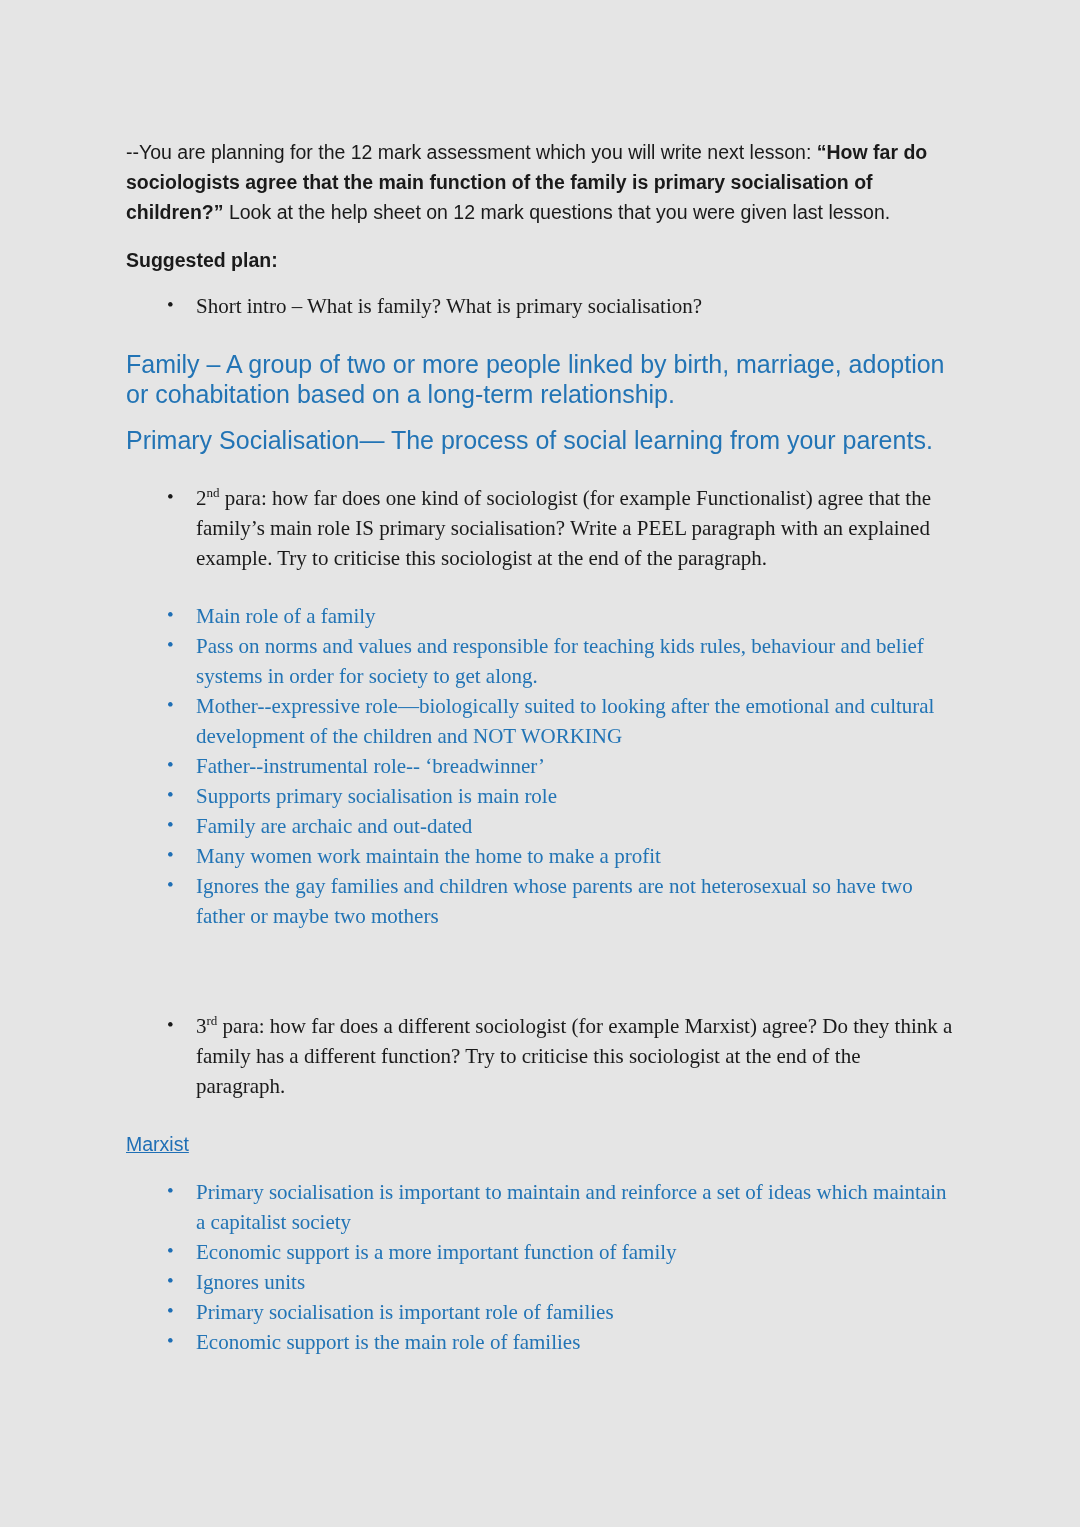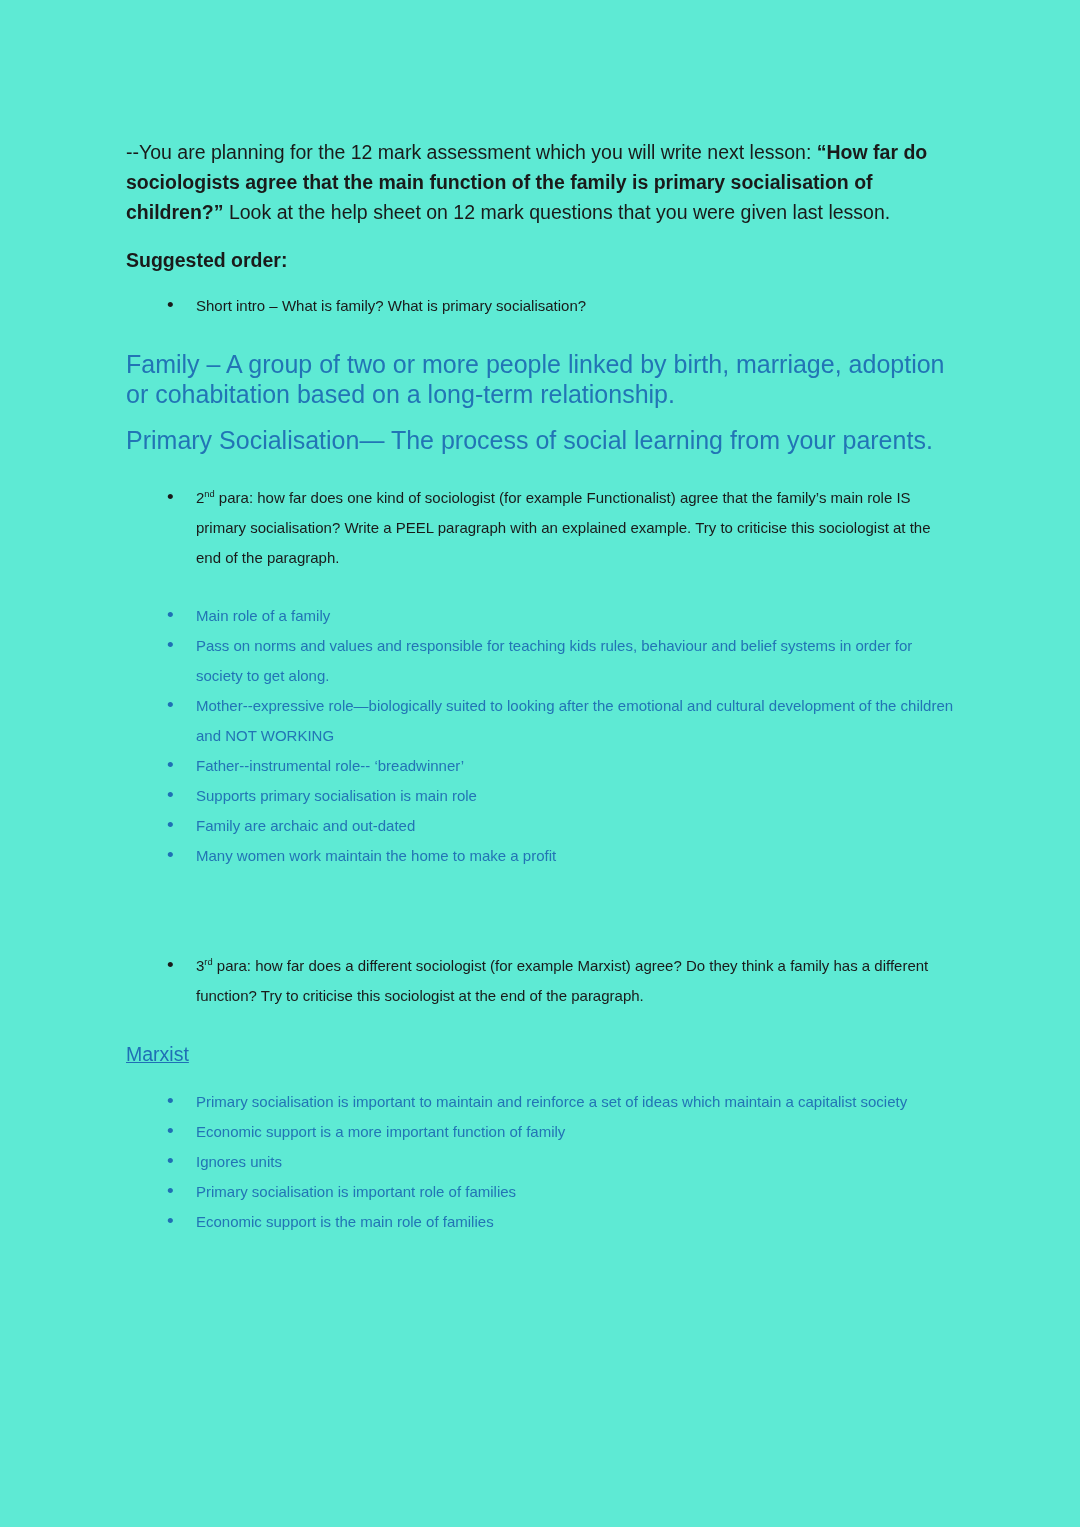--- a/index.html
+++ b/index.html
@@ -11,21 +11,21 @@
     width: 1080px;
     height: 1527px;
     font-family: "Liberation Sans", sans-serif;
     color: #000000;
     -webkit-font-smoothing: antialiased;
   }
   .page {
     position: relative;
     width: 1080px;
     height: 1527px;
-    background: #5eead4;
+    background: #e5e5e5;
     box-sizing: border-box;
     padding: 137px 126px 0 126px;
   }
   .doc {
     width: 828px;
   }
 
   p.para {
     margin: 0 0 18px 0;
     font-size: 19.5px;
@@ -67,23 +67,24 @@
 
   
   ul.bullets {
     list-style: none;
     margin: 0 0 16px 0;
     padding: 0;
   }
   ul.bullets > li {
     position: relative;
     padding-left: 70px;
-    font-size: 15px;
+    font-size: 21px;
     line-height: 30px;
     margin-bottom: 0;
+    font-family: Liberation Serif, serif;
   }
   ul.bullets > li::before {
     content: "\2022";
     position: absolute;
     left: 41px;
     top: -1px;
     font-size: 19px;
     line-height: 30px;
   }
 
@@ -116,21 +117,21 @@
   }
 </style>
 </head>
 <body>
 
 <div class="page">
   <div class="doc">
 
     <p class="para"><span>--You are planning for the 12 mark assessment which you will write next lesson: </span><span class="bold">“How far do sociologists agree that the main function of the family is primary socialisation of children?”</span><span> Look at the help sheet on 12 mark questions that you were given last lesson.</span></p>
 
-    <p class="heading-bold">Suggested order:</p>
+    <p class="heading-bold">Suggested plan:</p>
 
     <ul class="bullets black-bullets">
       <li>Short intro – What is family? What is primary socialisation?</li>
     </ul>
 
     <div class="gap-sm"></div>
 
     <p class="blue-para">Family – A group of two or more people linked by birth, marriage, adoption or cohabitation based on a long-term relationship.</p>
 
     <p class="blue-para">Primary Socialisation— The process of social learning from your parents.</p>
@@ -145,20 +146,21 @@
 
 
     <ul class="bullets blue-bullets tight">
       <li>Main role of a family</li>
       <li>Pass on norms and values and responsible for teaching kids rules, behaviour and belief systems in order for society to get along.</li>
       <li>Mother--expressive role—biologically suited to looking after the emotional and cultural development of the children and NOT WORKING</li>
       <li>Father--instrumental role-- ‘breadwinner’</li>
       <li>Supports primary socialisation is main role</li>
       <li>Family are archaic and out-dated</li>
       <li>Many women work maintain the home to make a profit</li>
+      <li>Ignores the gay families and children whose parents are not heterosexual so have two father or maybe two mothers</li>
     </ul>
 
     <div class="gap-lg"></div>
 
     <ul class="bullets black-bullets">
       <li><span>3</span><sup>rd</sup><span> para: how far does a different sociologist (for example Marxist) agree? Do they think a family has a different function? Try to criticise this sociologist at the end of the paragraph.</span></li>
     </ul>
 
     <div class="gap-sm"></div>
 

